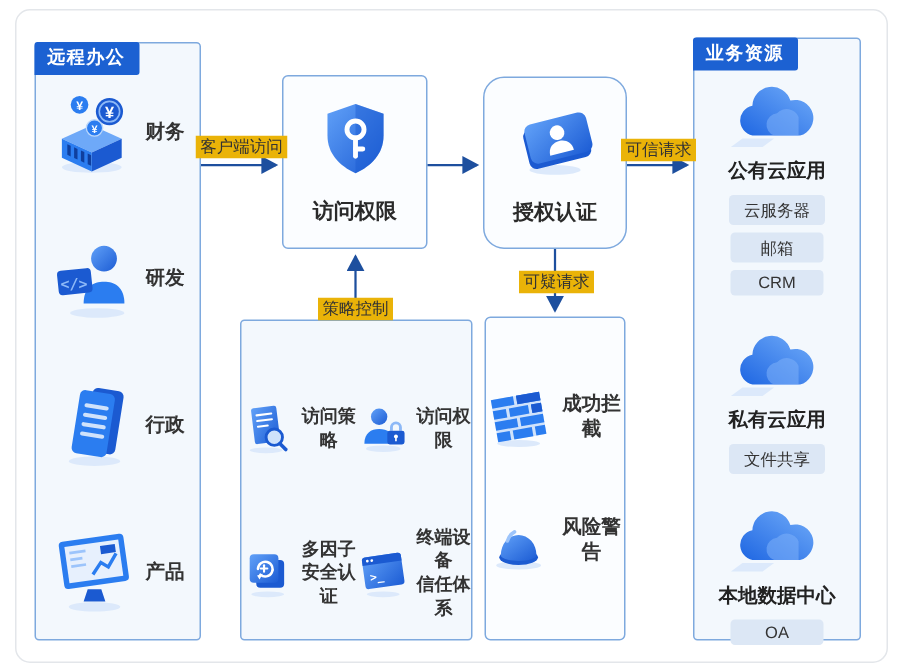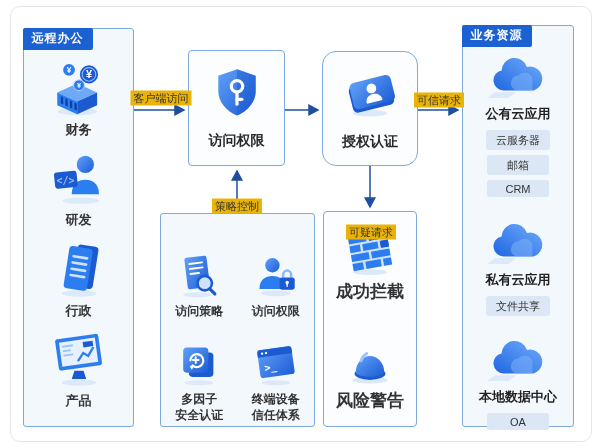--- a/index.html
+++ b/index.html
@@ -15,32 +15,32 @@
     font-size:12px; font-weight:600; letter-spacing:1px; padding:2.5px 9px;
     border-radius:2px 2px 2px 0; white-space:nowrap; z-index:3; }
 
   .flow-box { position:absolute; border:1.5px solid #7ea9de; background:#fbfdff; border-radius:4px;
     display:flex; flex-direction:column; align-items:center; justify-content:center; gap:14px; }
   .flow-box .flbl { font-size:14px; font-weight:700; color:#2a2a2a; }
 
   .panel-body { position:absolute; inset:0; display:flex; flex-direction:column; align-items:center; }
   .left-body { padding:30px 0 16px 0; justify-content:space-between; }
 
-  .node { display:flex; flex-direction:column; align-items:center; gap:5px; }
+  .node { display:flex; flex-direction:row; align-items:center; gap:5px; }
   .node .lbl { font-size:13px; font-weight:600; color:#333; text-align:center; line-height:1.3; }
 
   .left-panel  { left:23px;  top:28px;  width:111px; height:399px; }
   .ctrl-panel  { left:160px; top:213px; width:155px; height:214px; }
   .right-panel { left:462px; top:25px;  width:112px; height:402px; }
   .box-access  { left:188px; top:50px;  width:97px;  height:116px; }
   .box-auth    { left:322px; top:51px;  width:96px;  height:115px;border-radius:14px; }
   .box-outcome { left:323px; top:211px; width:94px;  height:216px;
     border:1.5px solid #7ea9de; background:#fbfdff; border-radius:4px; position:absolute;
     display:flex; flex-direction:column; align-items:center; justify-content:center; gap:30px; }
-  .box-outcome .lbl { font-size:17px; font-weight:700;font-family:Liberation Mono, monospace; }
+  .box-outcome .lbl { font-size:13px; font-weight:700; }
 
   .ctrl-grid { padding-top:36px; display:grid; grid-template-columns:1fr 1fr; row-gap:16px;
     justify-items:center; width:100%; }
   .ctrl-grid .lbl { font-size:12px; }
 
   .right-body { padding-top:26px; }
   .grp { display:flex; flex-direction:column; align-items:center; }
   .grp .glbl { margin-top:5px; font-size:13px; font-weight:700; color:#222; }
   .tags { margin-top:7px; display:flex; flex-direction:column; gap:5px; align-items:center; }
   .tag { background:#dce7f5; color:#333; font-size:11px; padding:2.5px 10px; border-radius:3px;
@@ -359,14 +359,14 @@
       <line x1="285" y1="110" x2="318" y2="110" marker-end="url(#ah)"></line>
       <line x1="418" y1="110" x2="458" y2="110" marker-end="url(#ah)"></line>
       <line x1="237" y1="213" x2="237" y2="171" marker-end="url(#ah)"></line>
       <line x1="370" y1="166" x2="370" y2="207" marker-end="url(#ah)"></line>
     </g>
   </svg>
 
   <div class="aw-lbl" style="left:161px; top:98px;">客户端访问</div>
   <div class="aw-lbl" style="left:439px; top:100px;">可信请求</div>
   <div class="aw-lbl" style="left:237px; top:206px;">策略控制</div>
-  <div class="aw-lbl" style="left:371px; top:188px;margin-top:44px;">可疑请求</div>
+  <div class="aw-lbl" style="left:371px; top:188px;">可疑请求</div>
 </div>
 
 </body></html>

